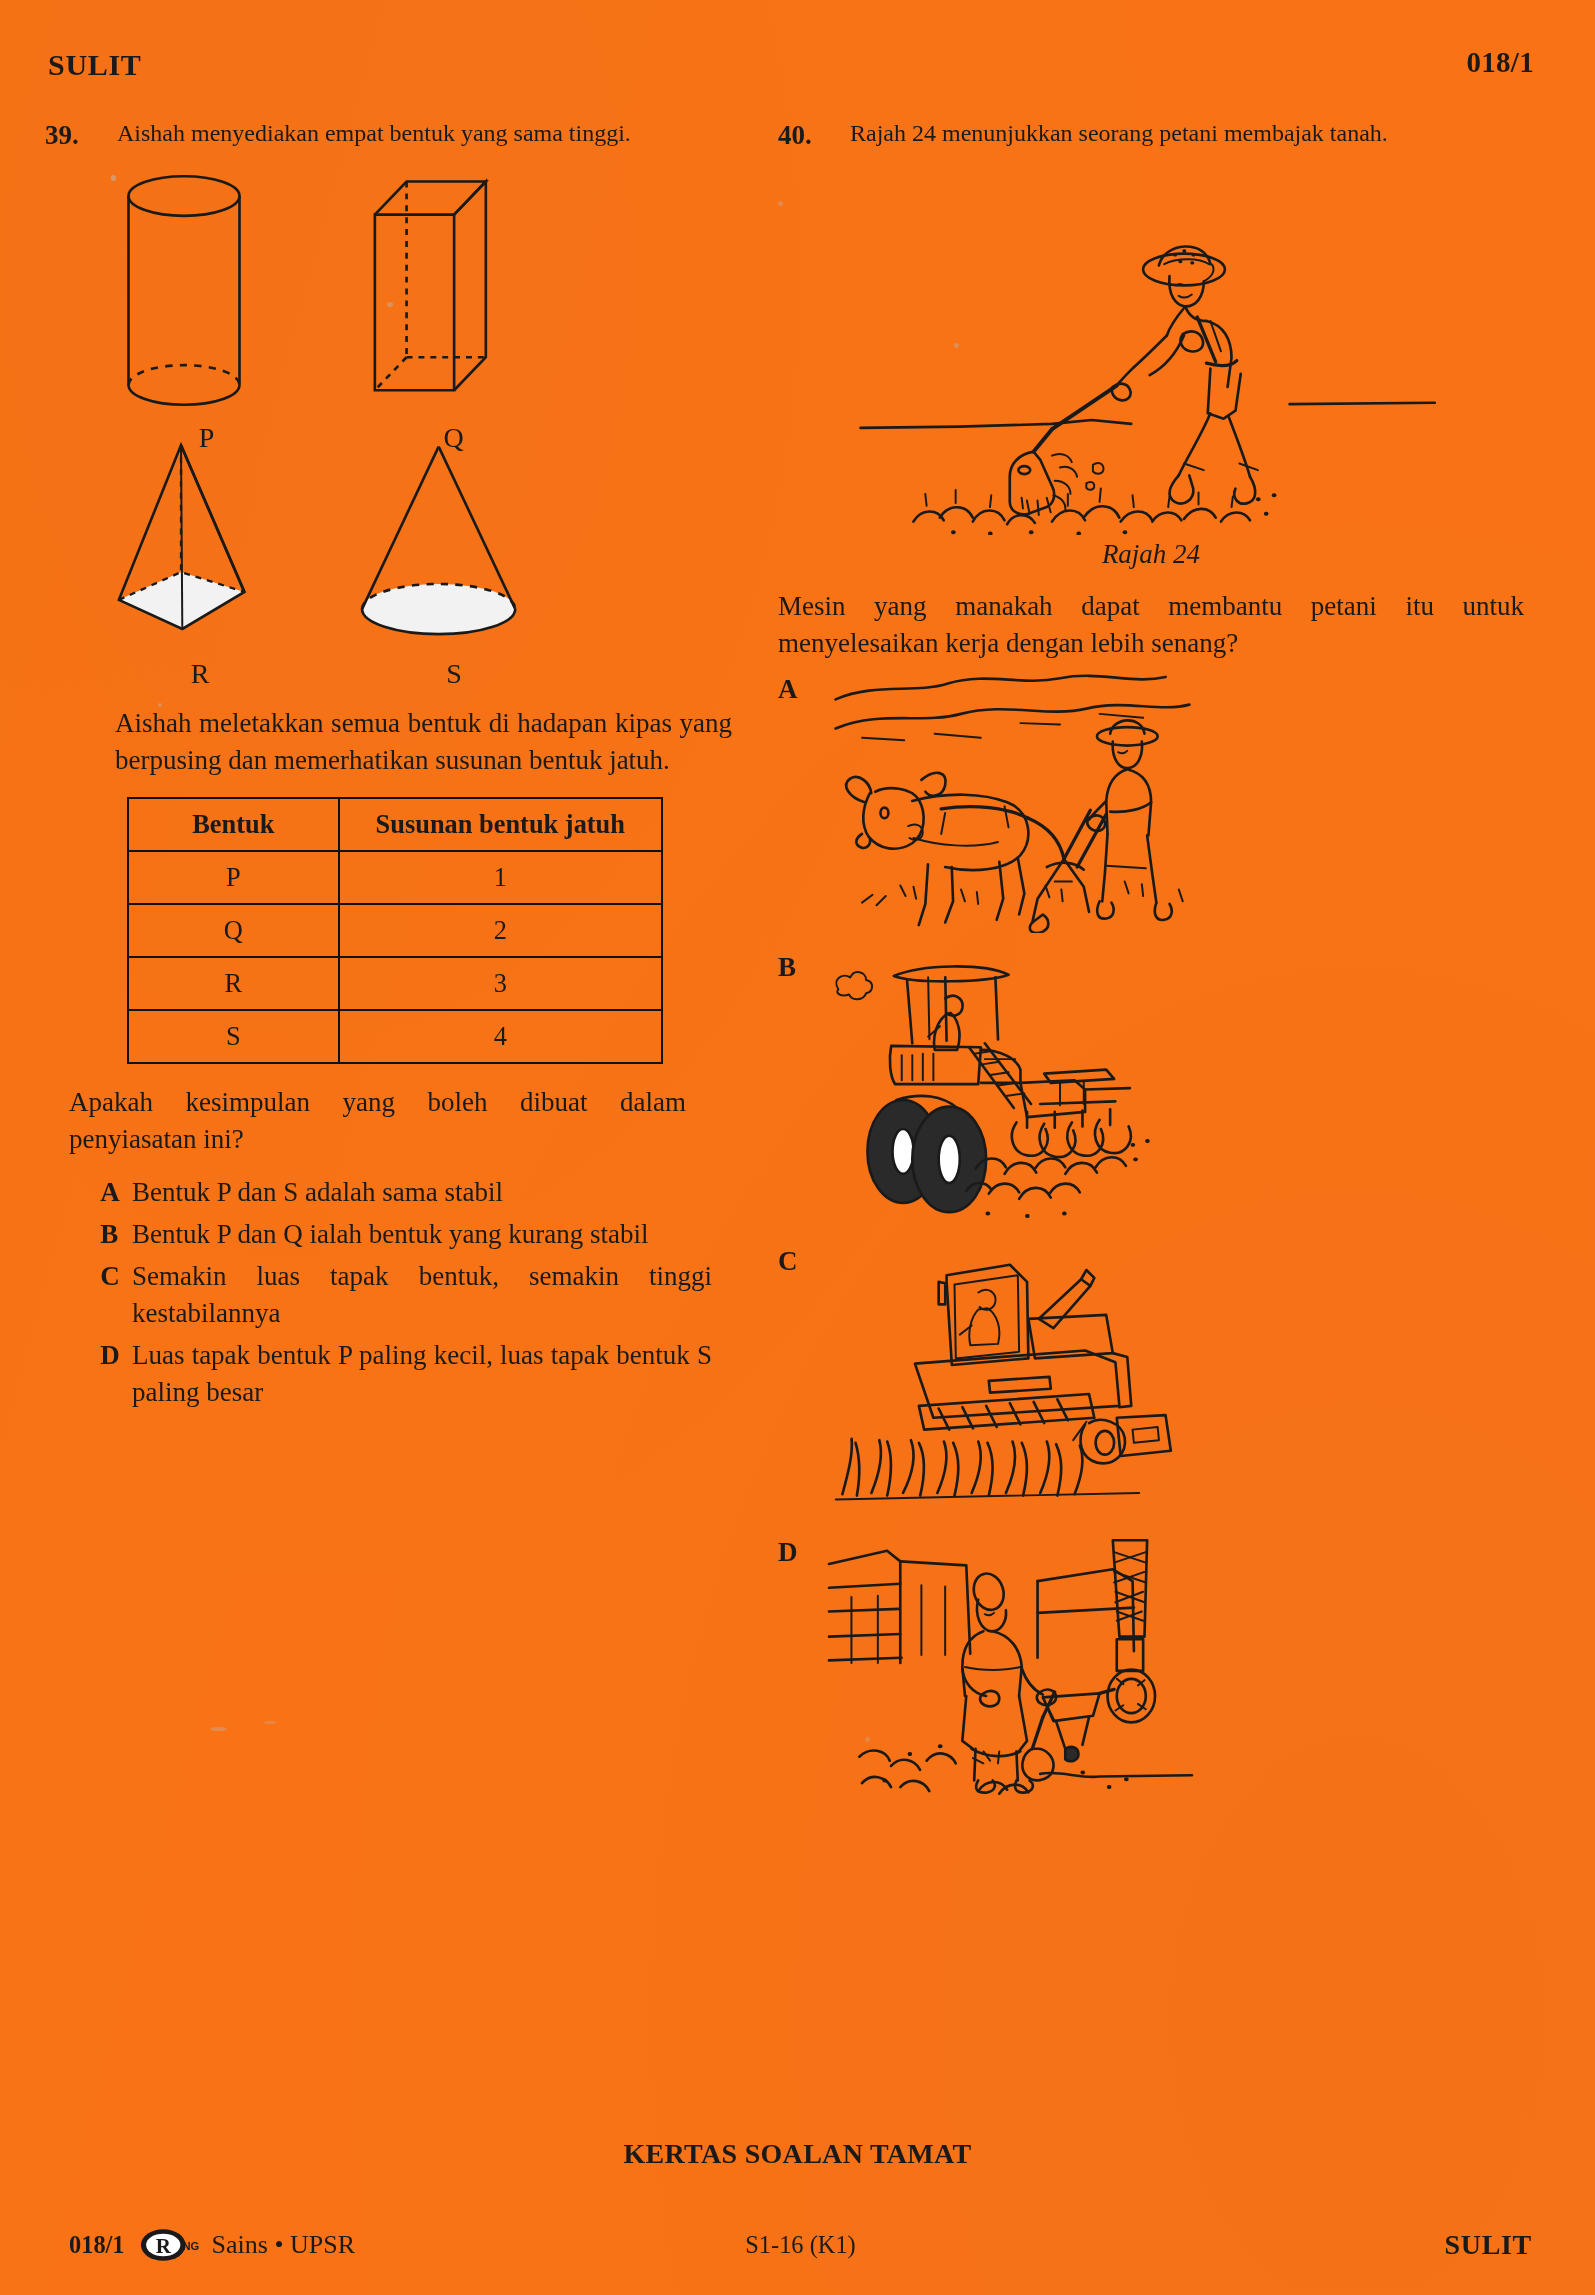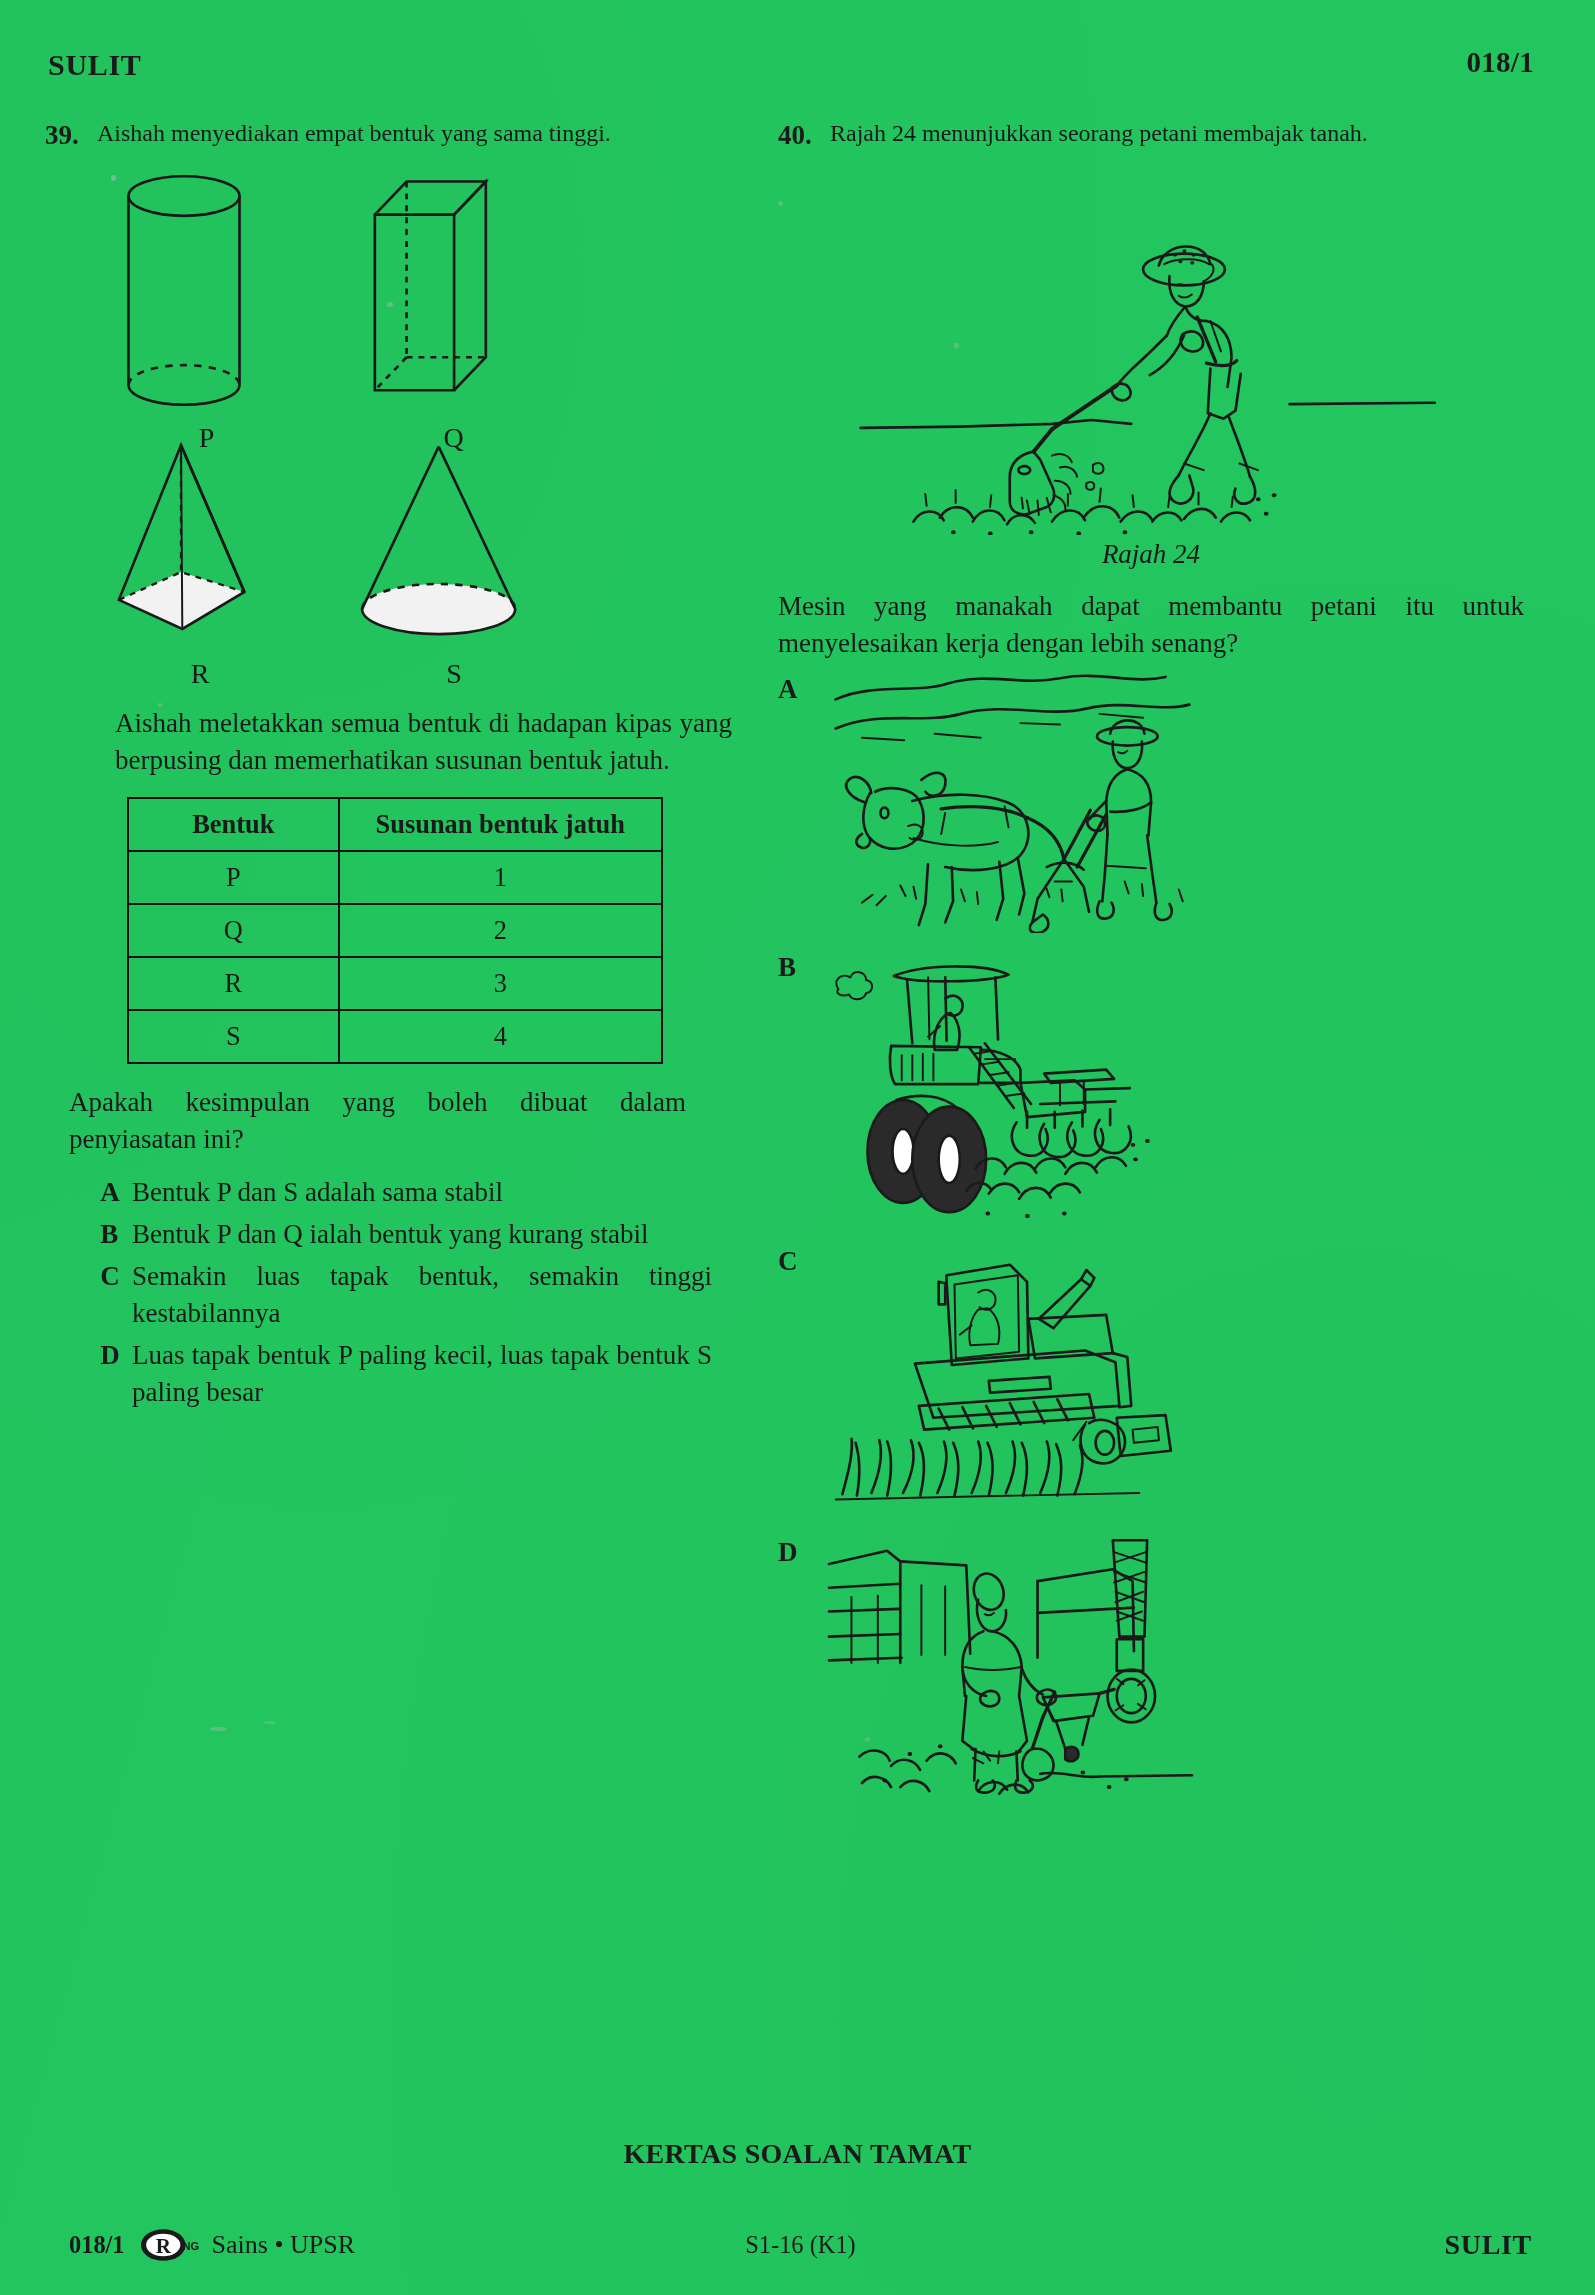--- a/index.html
+++ b/index.html
@@ -11,21 +11,21 @@
     width: 1595px;
     height: 2295px;
     position: relative;
     font-family: "Liberation Serif", "DejaVu Serif", serif;
     color: #1a1a1a;
     overflow: hidden;
   }
   .page {
     position: absolute;
     inset: 0;
-    background: #22c55e;
+    background: #f97316;
   }
   
   .scan-tint {
     position: absolute;
     inset: 0;
     background:
       radial-gradient(ellipse at 20% 12%, rgba(0,0,0,0.012), rgba(0,0,0,0) 55%),
       radial-gradient(ellipse at 85% 88%, rgba(0,0,0,0.015), rgba(0,0,0,0) 60%),
       linear-gradient(105deg, rgba(0,0,0,0.008) 0%, rgba(0,0,0,0) 40%);
     pointer-events: none;
@@ -44,21 +44,21 @@
     right: 61px; top: 46px;
     font-weight: bold;
     font-size: 29px;
     letter-spacing: 0.3px;
   }
 
   
   .col-left  { position: absolute; left: 45px;  top: 118px; width: 700px; }
   .col-right { position: absolute; left: 778px; top: 118px; width: 746px; }
 
-  .qrow { display: flex; align-items: flex-start; }
+  .qrow { display: flex; align-items: flex-start; gap: 20px; }
   .qnum {
     font-weight: bold;
     font-size: 27px;
     width: 52px;
     flex: 0 0 52px;
     line-height: 1.33;
   }
   .qtext {
     font-size: 24px;
     line-height: 1.33;

